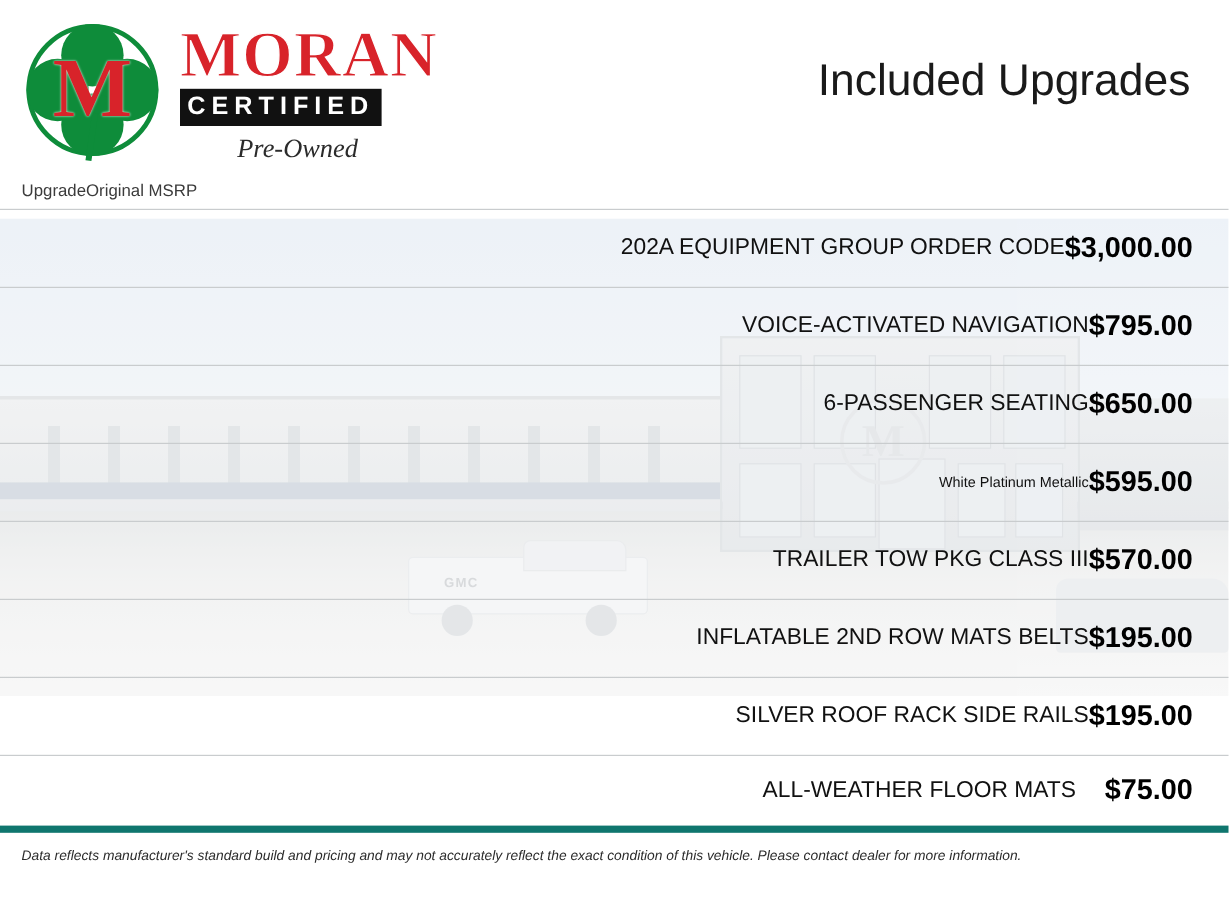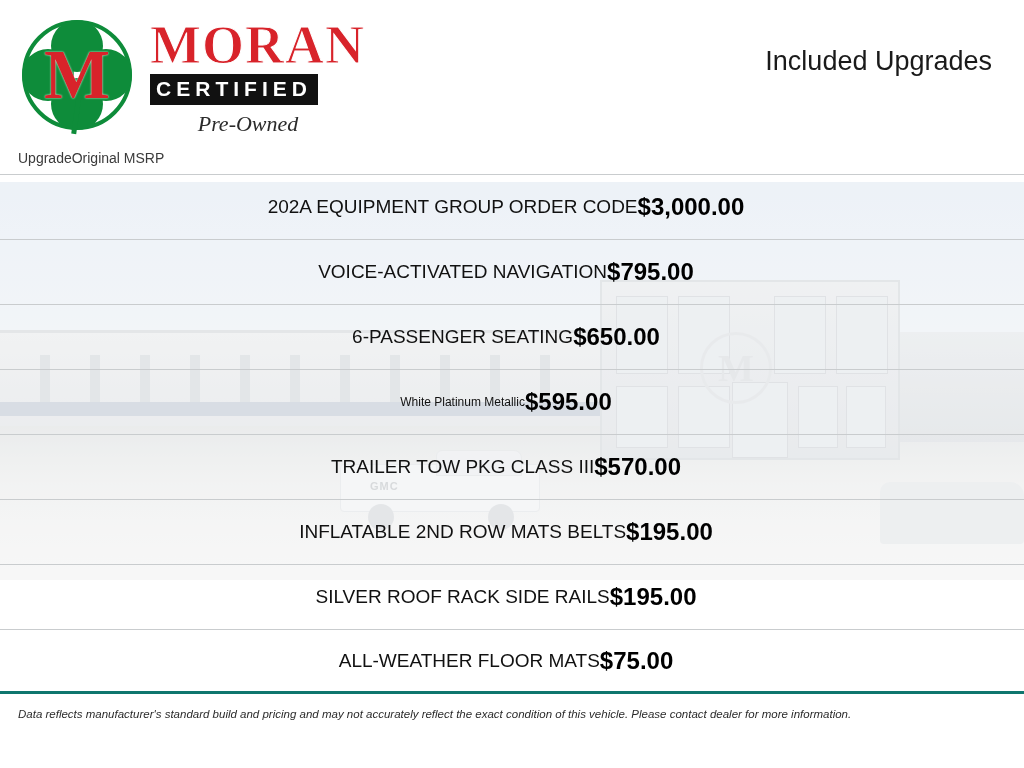--- a/index.html
+++ b/index.html
@@ -185,47 +185,47 @@
     font-style: italic;
     font-size: 22px;
     color: #2b2b2b;
     text-align: center;
     width: 196px;
   }
   .doc-title {
     position: absolute;
     right: 32px;
     top: 46px;
-    font-size: 27px;
+    font-size: 37px;
     color: #1a1a1a;
   }
 
   
   .table-wrap {
     position: relative;
     z-index: 4;
   }
   .col-head {
     display: flex;
     justify-content: flex-start;
     align-items: flex-end;
     padding: 0 32px 8px 18px;
     font-size: 14px;
     color: #3b3b3b;
   }
   .rows { position: relative; }
   .row {
     display: flex;
-    justify-content: center;
+    justify-content: flex-end;
     align-items: center;
     height: 65px;
     padding: 0 30px 0 18px;
     border-top: 1px solid #c9ccce;
   }
-  .row:last-child { border-bottom: 3px solid #0f766e; }
+  .row:last-child { border-bottom: 6px solid #0f766e; gap: 24px; }
   .row .label {
     font-size: 19px;
     color: #111111;
     white-space: nowrap;
   }
   .row .price {
     font-size: 24px;
     font-weight: bold;
     color: #000000;
     white-space: nowrap;

